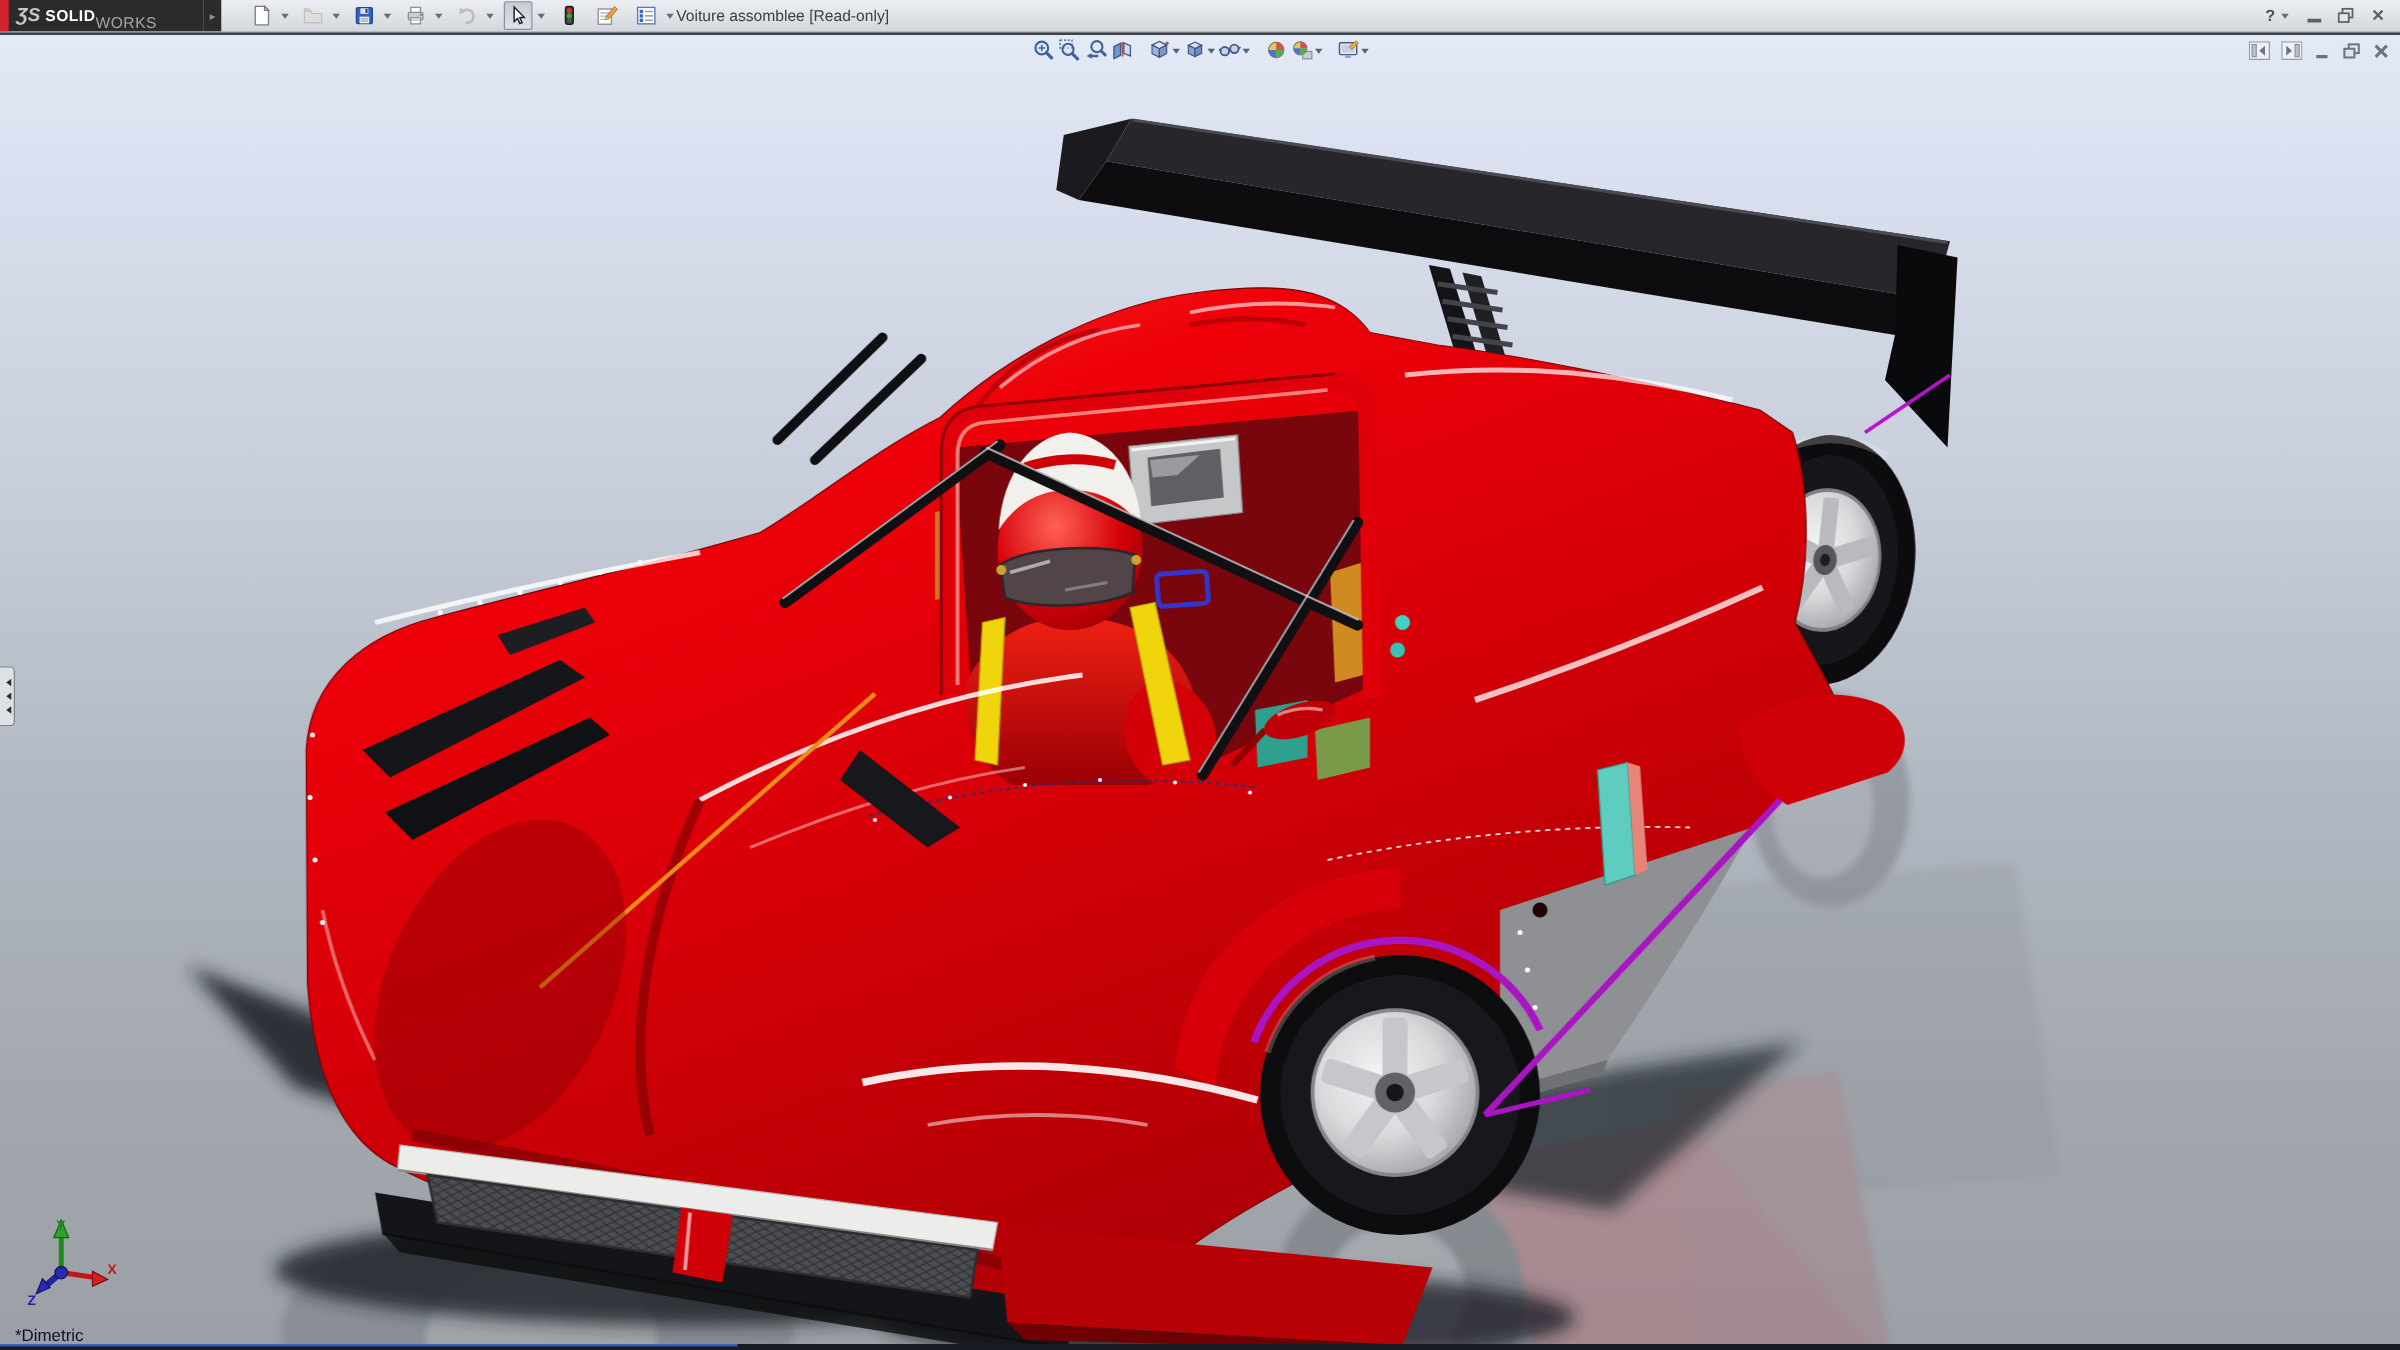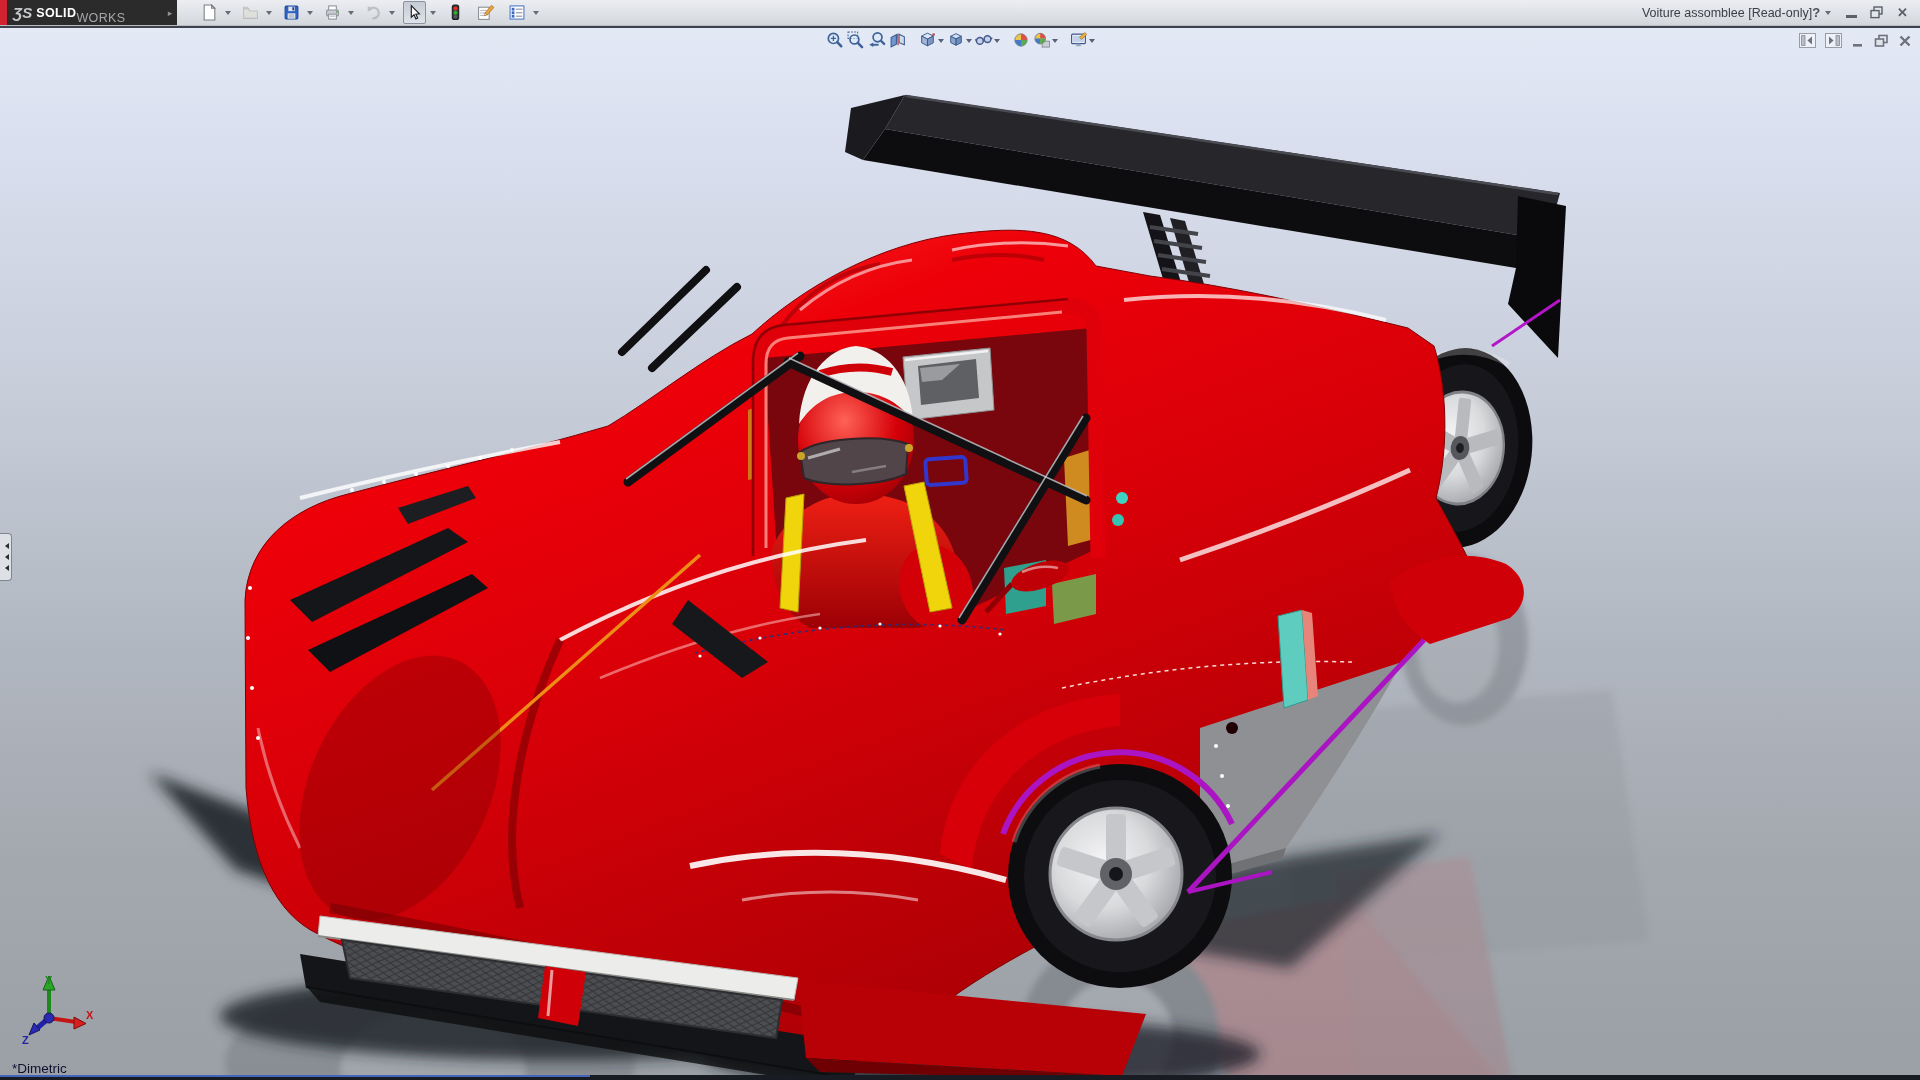--- a/index.html
+++ b/index.html
@@ -17,21 +17,21 @@
   .logo .works{color:#a5a7aa;font-weight:normal;font-size:12.5px;letter-spacing:.4px;margin-top:10px;}
   .flyout{width:14px;height:25px;background:#2b2b2c;color:#909297;font-size:9px;
     display:flex;align-items:center;justify-content:center;flex:0 0 auto;cursor:pointer;}
   .tb{display:flex;align-items:center;margin-left:20px;flex:0 0 auto;}
   .tb-btn{height:21px;display:flex;align-items:center;padding:0 2px;margin:0 1px;
     border:1px solid transparent;border-radius:2px;}
   .tb-btn.pressed{background:linear-gradient(#c6ccd5,#dfe3e9);border-color:#8a93a1;}
   .tb-btn.disabled{opacity:.45;filter:grayscale(.7);}
   .dd{width:0;height:0;border:3px solid transparent;border-top:4px solid #676c74;margin:3px 2px 0 3px;}
   .tb-sep{width:5px;}
-  .title-zone{flex:1;text-align:right;font-size:12.5px;color:#3b3e44;}
+  .title-zone{flex:1;text-align:left;font-size:12.5px;color:#3b3e44;}
   .winctl{display:flex;align-items:center;flex:0 0 auto;padding-right:12px;}
   .winctl .help{font-size:13px;font-weight:bold;color:#4c5158;margin-right:2px;}
   .winctl .item{margin-left:13px;display:flex;align-items:center;color:#5b6069;}
   .minbar{display:inline-block;width:11px;height:3px;background:#5b6069;margin-top:8px;}
   .closex{font-size:13px;font-weight:bold;color:#5b6069;}
 
   
   .viewport{position:absolute;top:26px;left:0;right:0;bottom:0;border-top:2px solid #3d424d;
     background:linear-gradient(180deg,#e4e9f6 0%,#dae0ef 10%,#c6ccd8 36%,#b0b6bf 60%,#a3a8af 80%,#9aa0a6 100%);}
   .scene{position:absolute;top:0;left:0;width:100%;height:100%;}

